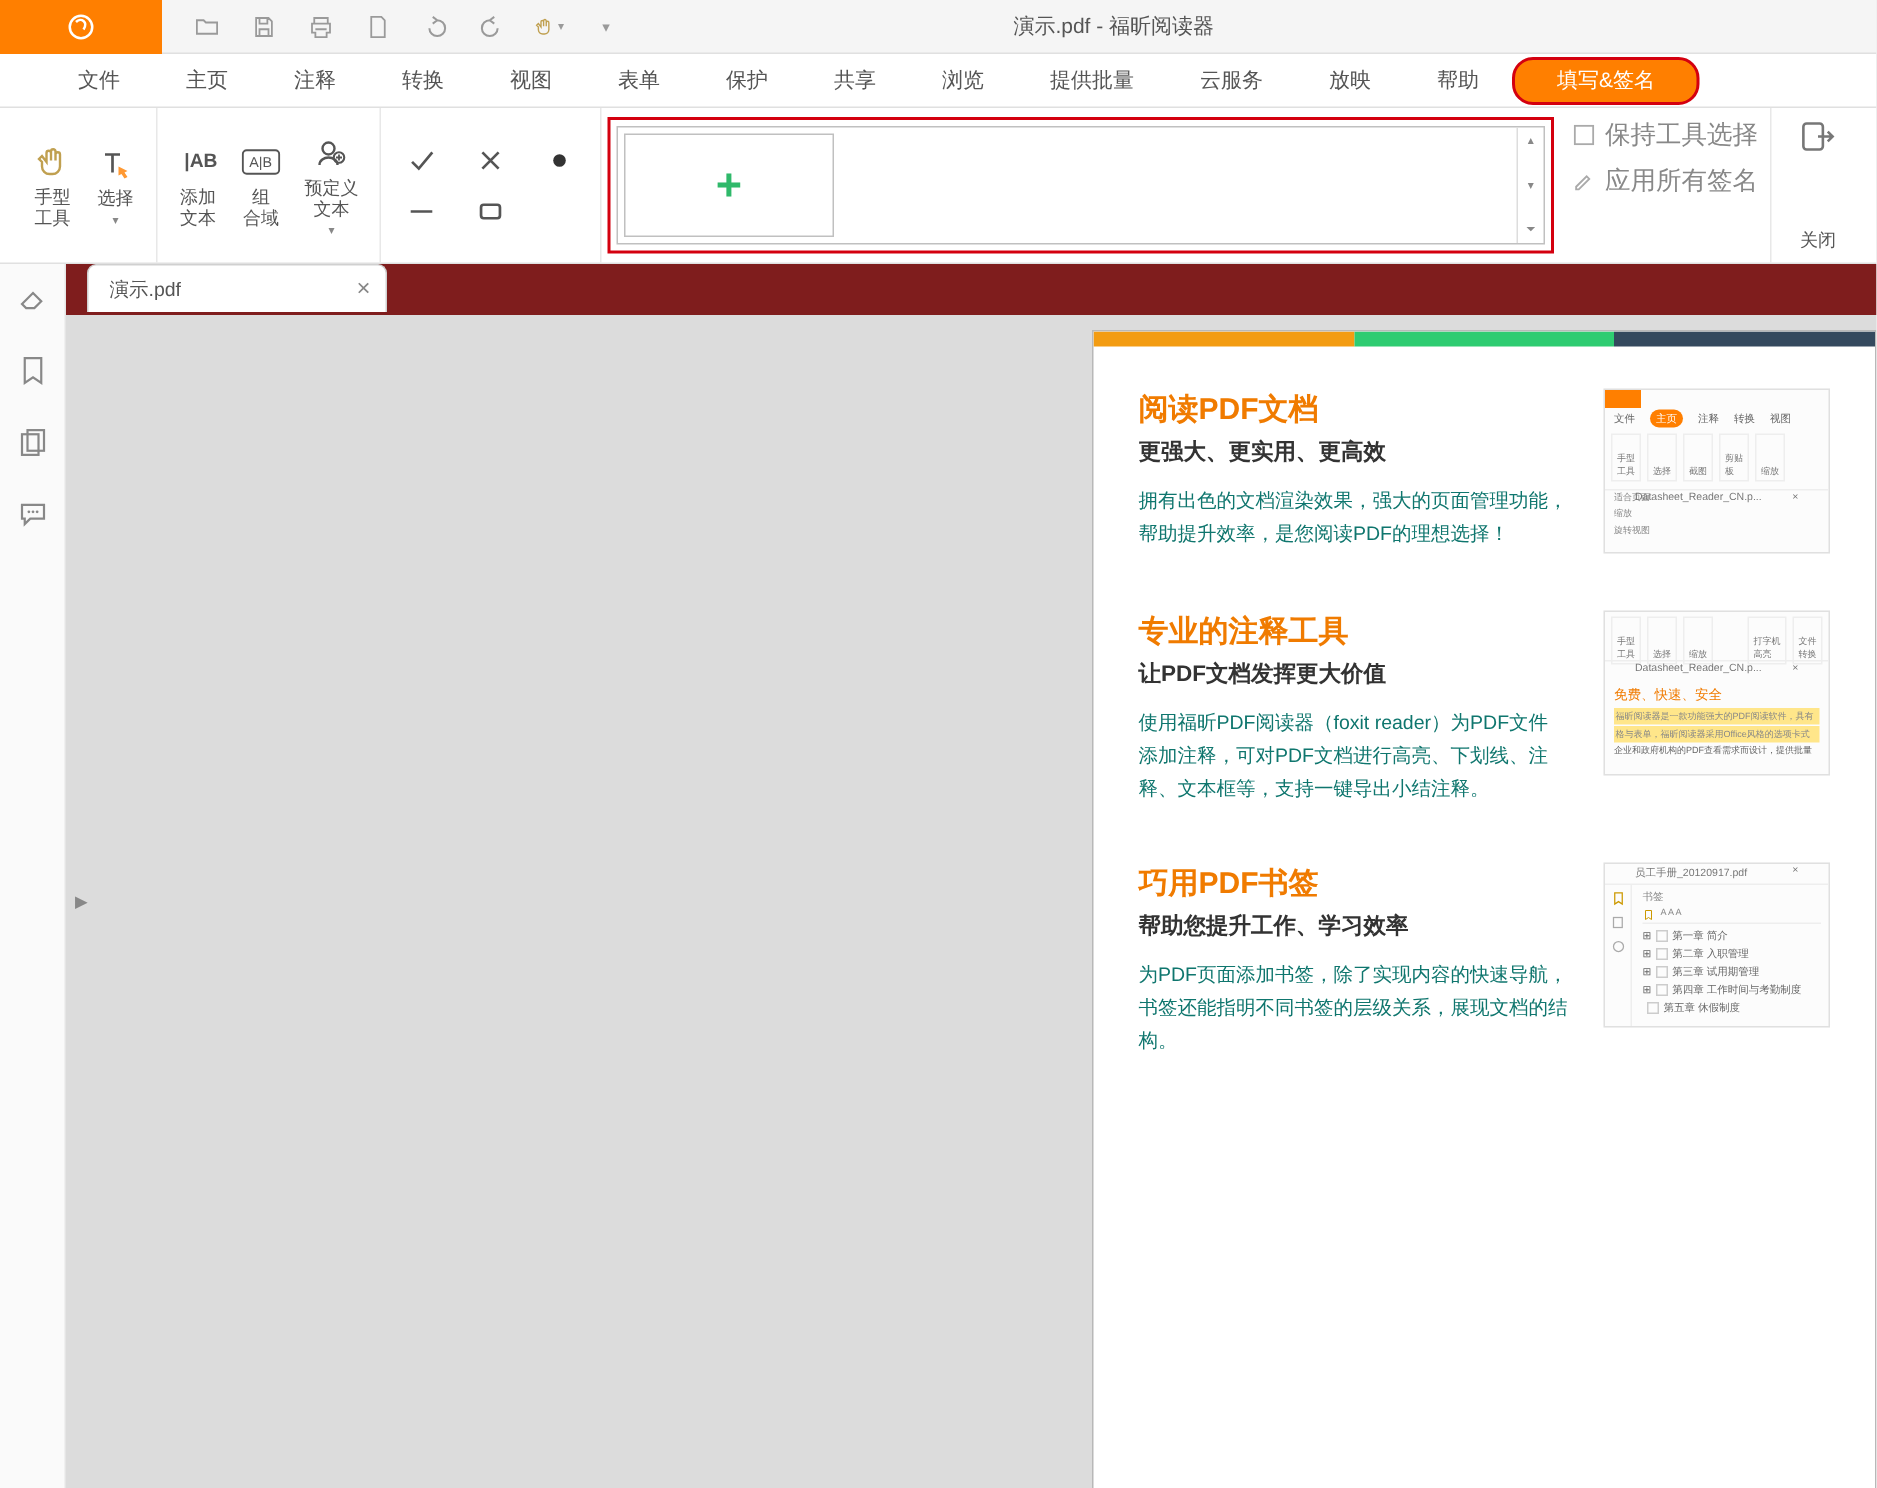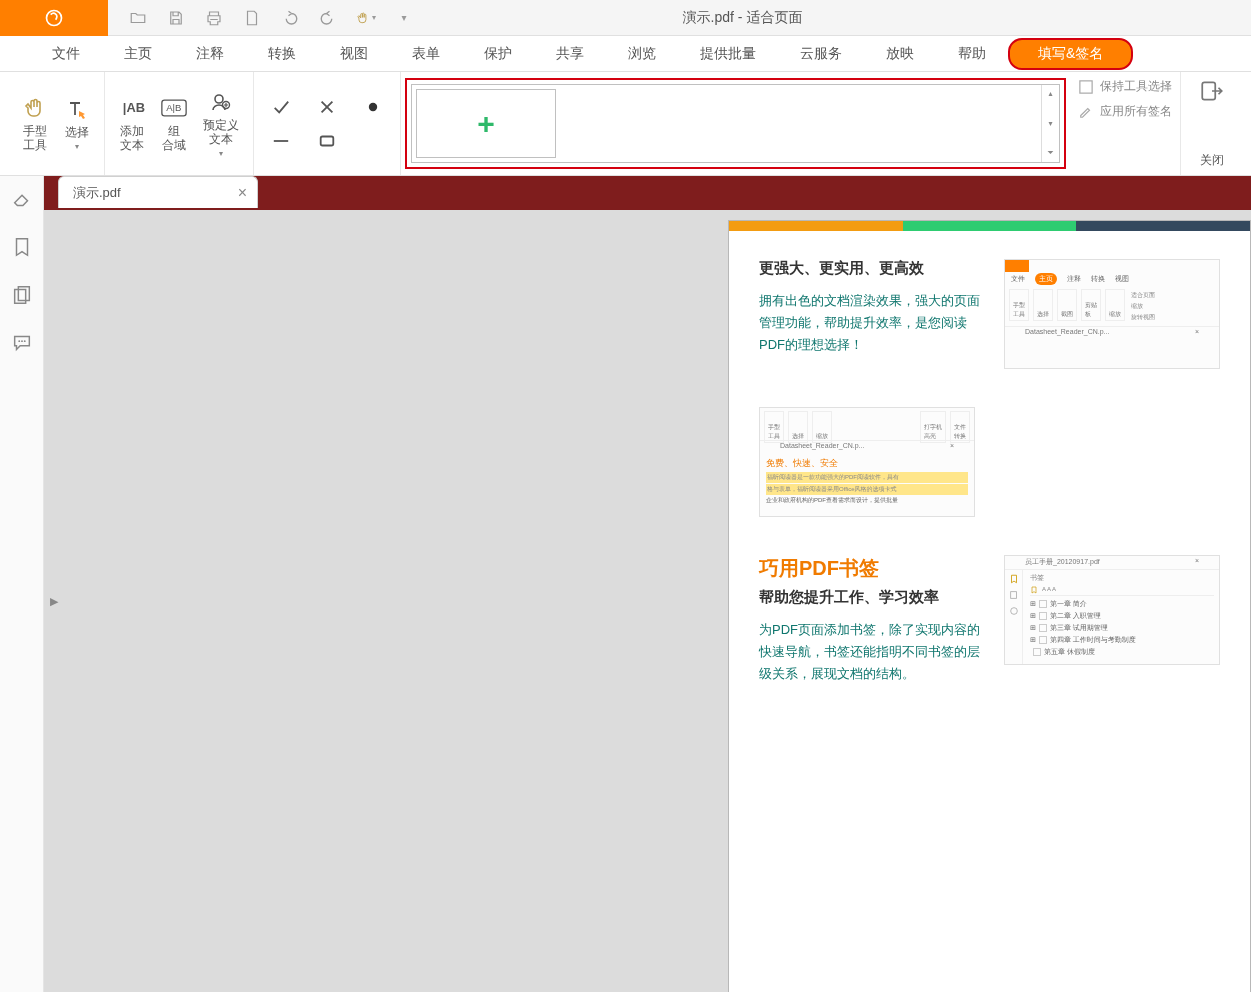--- a/index.html
+++ b/index.html
@@ -28,21 +28,21 @@
 .marks-row { display: flex; gap: 28px; }
 .mark-ic { width: 18px; height: 18px; display: flex; align-items: center; justify-content: center; color: #444; cursor: pointer; }
 
 .sig-box { border: 2px solid #d4000f; flex: 1; min-width: 300px; display: flex; align-items: stretch; padding: 4px; margin: 6px 4px; }
 .sig-inner { border: 1px solid #c0c0c0; flex: 1; display: flex; align-items: stretch; position: relative; }
 .sig-slot { width: 140px; border: 1px solid #c0c0c0; margin: 4px; display: flex; align-items: center; justify-content: center; cursor: pointer; }
 .sig-plus { color: #2fb96a; font-size: 30px; font-weight: bold; }
 .sig-scroll { width: 18px; border-left: 1px solid #ddd; display: flex; flex-direction: column; justify-content: space-between; align-items: center; padding: 4px 0; }
 .sig-sc-btn { font-size: 8px; color: #888; cursor: pointer; }
 
-.opts { padding: 6px 8px; display: flex; flex-direction: column; gap: 8px; font-size: 12px; color: #888; }
+.opts { padding: 6px 8px; display: flex; flex-direction: column; gap: 8px; font-size: 17px; color: #888; }
 .opt-row { display: flex; align-items: center; gap: 6px; cursor: pointer; }
 .opt-ic { width: 16px; height: 16px; display: flex; align-items: center; justify-content: center; }
 
 .close-grp { padding: 6px 18px; display: flex; flex-direction: column; align-items: center; justify-content: space-between; gap: 4px; cursor: pointer; }
 .close-ic { width: 26px; height: 26px; color: #777; }
 .close-lbl { font-size: 12px; color: #555; }
 
 .workspace { display: flex; height: calc(992px - 176px); }
 .leftbar { width: 44px; background: #fafafa; border-right: 1px solid #e5e5e5; display: flex; flex-direction: column; align-items: center; padding-top: 12px; gap: 26px; }
 .lb-ic { width: 22px; height: 22px; color: #888; cursor: pointer; }
@@ -58,21 +58,21 @@
 .page-stripe { height: 10px; display: flex; }
 .st1 { flex: 1; background: #f39c12; }
 .st2 { flex: 1; background: #2ecc71; }
 .st3 { flex: 1; background: #34495e; }
 
 .sec { padding: 28px 30px 10px 30px; display: flex; gap: 24px; }
 .sec-txt { flex: 1; }
 .sec-h { font-size: 20px; font-weight: bold; color: #f07b00; margin-bottom: 6px; }
 .sec-sub { font-size: 15px; font-weight: bold; color: #333; margin-bottom: 12px; }
 .sec-p { font-size: 13px; color: #0f766e; line-height: 22px; }
-.sec-img { width: 216px; height: 110px; border: 1px solid #e0e0e0; background: #fcfcfc; position: relative; font-size: 8px; color: #888; }
+.sec-img { width: 151px; height: 110px; border: 1px solid #e0e0e0; background: #fcfcfc; position: relative; font-size: 8px; color: #888; }
 
 .mini-top { height: 12px; background: #ff7f00; width: 24px; }
 .mini-menu { height: 14px; display: flex; align-items: center; gap: 10px; padding: 0 6px; font-size: 7px; color: #666; }
 .mini-menu .act { background: #ff7f00; color: #fff; padding: 1px 4px; border-radius: 6px; }
 .mini-tools { height: 40px; display: flex; gap: 4px; padding: 3px 4px; flex-wrap: wrap; }
 .mt { width: 20px; height: 32px; border: 1px solid #eee; font-size: 6px; color: #777; display: flex; flex-direction: column; align-items: center; justify-content: flex-end; padding-bottom: 1px; }
 .mini-tab { height: 14px; border-top: 1px solid #eee; padding: 1px 20px; font-size: 7px; color: #777; display: flex; justify-content: space-between; }
 
 .mini2-body { padding: 3px 6px; }
 .mini2-tt { color: #f07b00; font-size: 9px; margin-bottom: 2px; }
@@ -127,21 +127,21 @@
         </svg>
       </div>
     <div class="qat-icon">
         <svg viewBox="0 0 24 24" width="18" height="18">
           <path fill="none" stroke="#c0a050" stroke-width="1.6" d="M8 12V6a1.5 1.5 0 0 1 3 0v5V5a1.5 1.5 0 0 1 3 0v6V7a1.5 1.5 0 0 1 3 0v8a5 5 0 0 1-5 5h-2a5 5 0 0 1-5-5v-3l-2-2 2-2z"></path>
         </svg>
         <span style="font-size:8px;margin-left:2px;">▾</span>
       </div>
     <div class="qat-icon" style="font-size:10px;">▾</div>
   </div>
-  <div class="title-text">演示.pdf - 适合页面</div>
+  <div class="title-text">演示.pdf - 福昕阅读器</div>
 </div>
 
 <div class="menubar">
   <div class="menu-item">文件</div>
   <div class="menu-item">主页</div>
   <div class="menu-item">注释</div>
   <div class="menu-item">转换</div>
   <div class="menu-item">视图</div>
   <div class="menu-item">表单</div>
   <div class="menu-item">保护</div>
@@ -317,20 +317,21 @@
 
       <div class="page">
         <div class="page-stripe">
             <div class="st1"></div>
             <div class="st2"></div>
             <div class="st3"></div>
           </div>
 
         <div class="sec">
           <div class="sec-txt">
+            <div class="sec-h">阅读PDF文档</div>
             <div class="sec-sub">更强大、更实用、更高效</div>
             <div class="sec-p">拥有出色的文档渲染效果，强大的页面管理功能，帮助提升效率，是您阅读PDF的理想选择！</div>
           </div>
           <div class="sec-img">
             <div style="display:flex;">
                 <div class="mini-top"></div>
               </div>
             <div class="mini-menu">
               <span>文件</span>
               <span class="act">主页</span>
@@ -353,20 +354,25 @@
               </div>
             </div>
             <div class="mini-tab">
                 <span>Datasheet_Reader_CN.p...</span>
                 <span>×</span>
               </div>
           </div>
         </div>
 
         <div class="sec">
+          <div class="sec-txt">
+            <div class="sec-h">专业的注释工具</div>
+            <div class="sec-sub">让PDF文档发挥更大价值</div>
+            <div class="sec-p">使用福昕PDF阅读器（foxit reader）为PDF文件添加注释，可对PDF文档进行高亮、下划线、注释、文本框等，支持一键导出小结注释。</div>
+          </div>
           <div class="sec-img">
             <div class="mini-tools" style="height:32px;">
               <div class="mt" style="white-space:pre;">手型
 工具</div>
               <div class="mt">选择</div>
               <div class="mt">缩放</div>
               <div style="flex:1;"></div>
               <div class="mt" style="white-space:pre;width:26px;">打字机
 高亮</div>
               <div class="mt" style="white-space:pre;">文件

